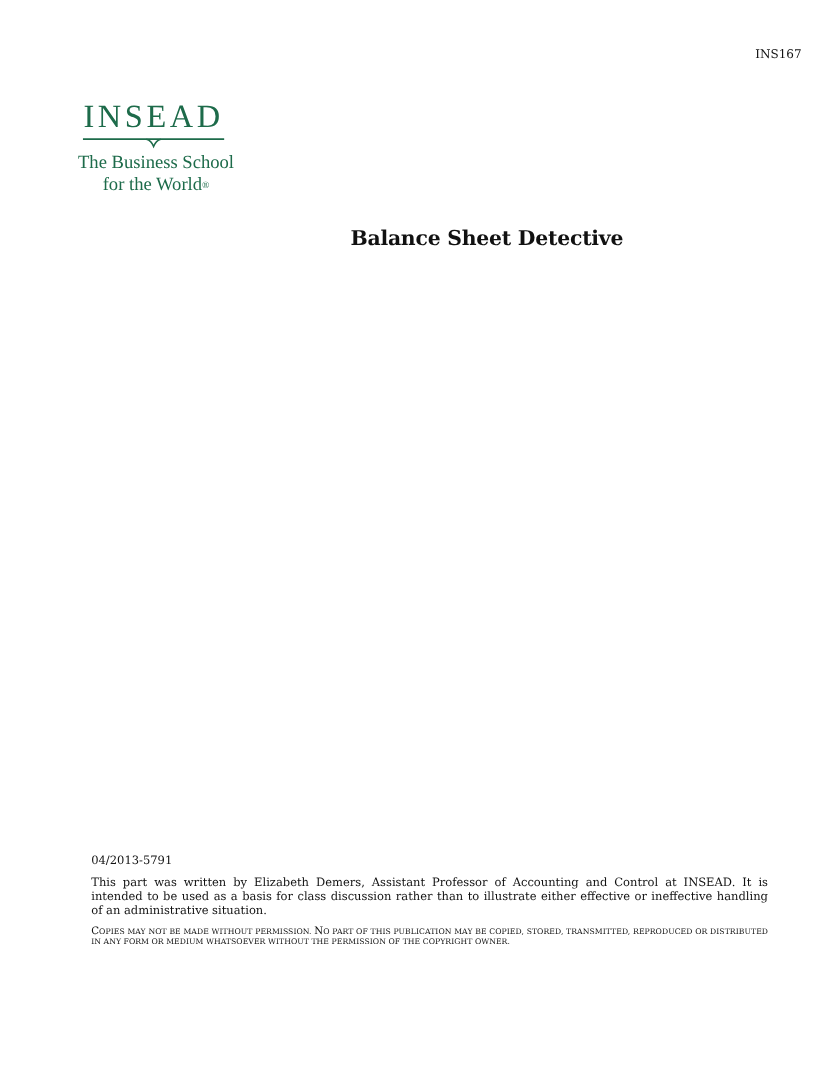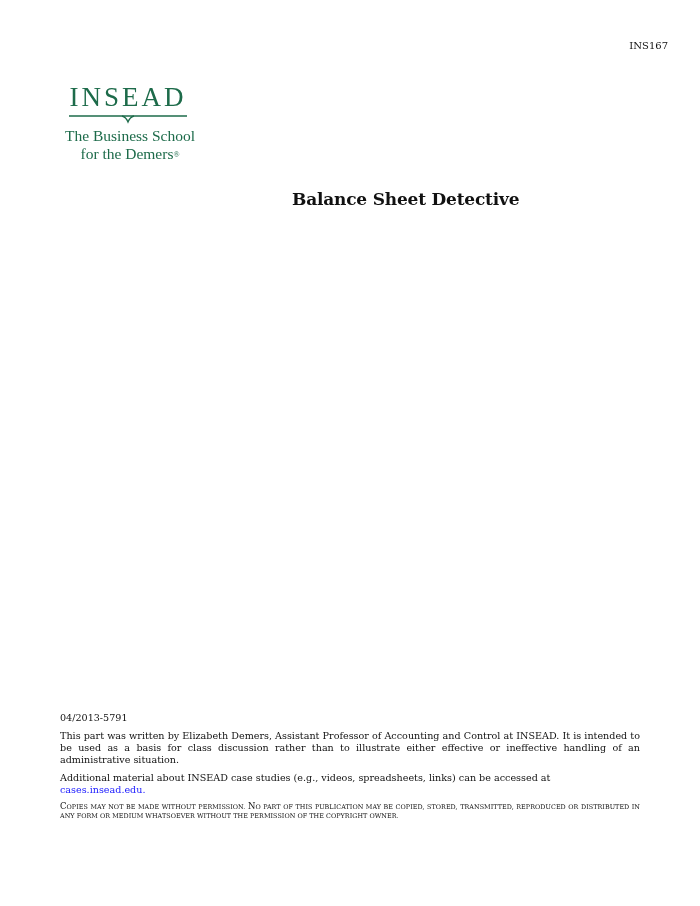--- a/index.html
+++ b/index.html
@@ -76,21 +76,21 @@
       position: absolute;
       left: 60px;
       top: 712px;
       width: 580px;
       font-family: "DejaVu Serif", serif;
       font-size: 9.6px;
       line-height: 12px;
       color: #111;
     }
     .footer p {
-      margin: 0 0 6px 0;
+      margin: 0 0 6px 16px;
     }
     .footer .justify {
       text-align: justify;
       text-align-last: left;
     }
     .footer a {
       color: #1a1aff;
       text-decoration: none;
     }
     .footer .notice {
@@ -112,31 +112,27 @@
 <div class="logo">
   <span class="logo-word">INSEAD</span>
   <div class="logo-rule">
     <svg width="118" height="9" viewBox="0 0 118 9">
       <line x1="0" y1="1" x2="118" y2="1" stroke="#1d6b4a" stroke-width="1.4"></line>
       <path d="M53 1 Q57 2 59 7 Q61 2 65 1" fill="none" stroke="#1d6b4a" stroke-width="1.3"></path>
     </svg>
   </div>
   <div class="logo-tagline">
     <span>The Business School</span><br>
-    <span>for the Demers</span><sup>®</sup>
+    <span>for the World</span><sup>®</sup>
   </div>
 </div>
 
 <div class="case-code">INS167</div>
 
 <h1 class="title" style="margin:0;">Balance Sheet Detective</h1>
 
 <div class="footer">
   <p>04/2013-5791</p>
   <p class="justify">This part was written by Elizabeth Demers, Assistant Professor of Accounting and Control at INSEAD. It is intended to be used as a basis for class discussion rather than to illustrate either effective or ineffective handling of an administrative situation.</p>
-  <p>
-    <span>Additional material about INSEAD case studies (e.g., videos, spreadsheets, links) can be accessed at</span><br>
-    <a href="#">cases.insead.edu</a><span style="color:#1a1aff;">.</span>
-  </p>
   <p class="notice">
     <span class="cap">C</span><span>opies may not be made without permission. </span><span class="cap">N</span><span>o part of this publication may be copied, stored, transmitted, reproduced or distributed in any form or medium whatsoever without the permission of the copyright owner.</span>
   </p>
 </div>
 
 </body></html>

